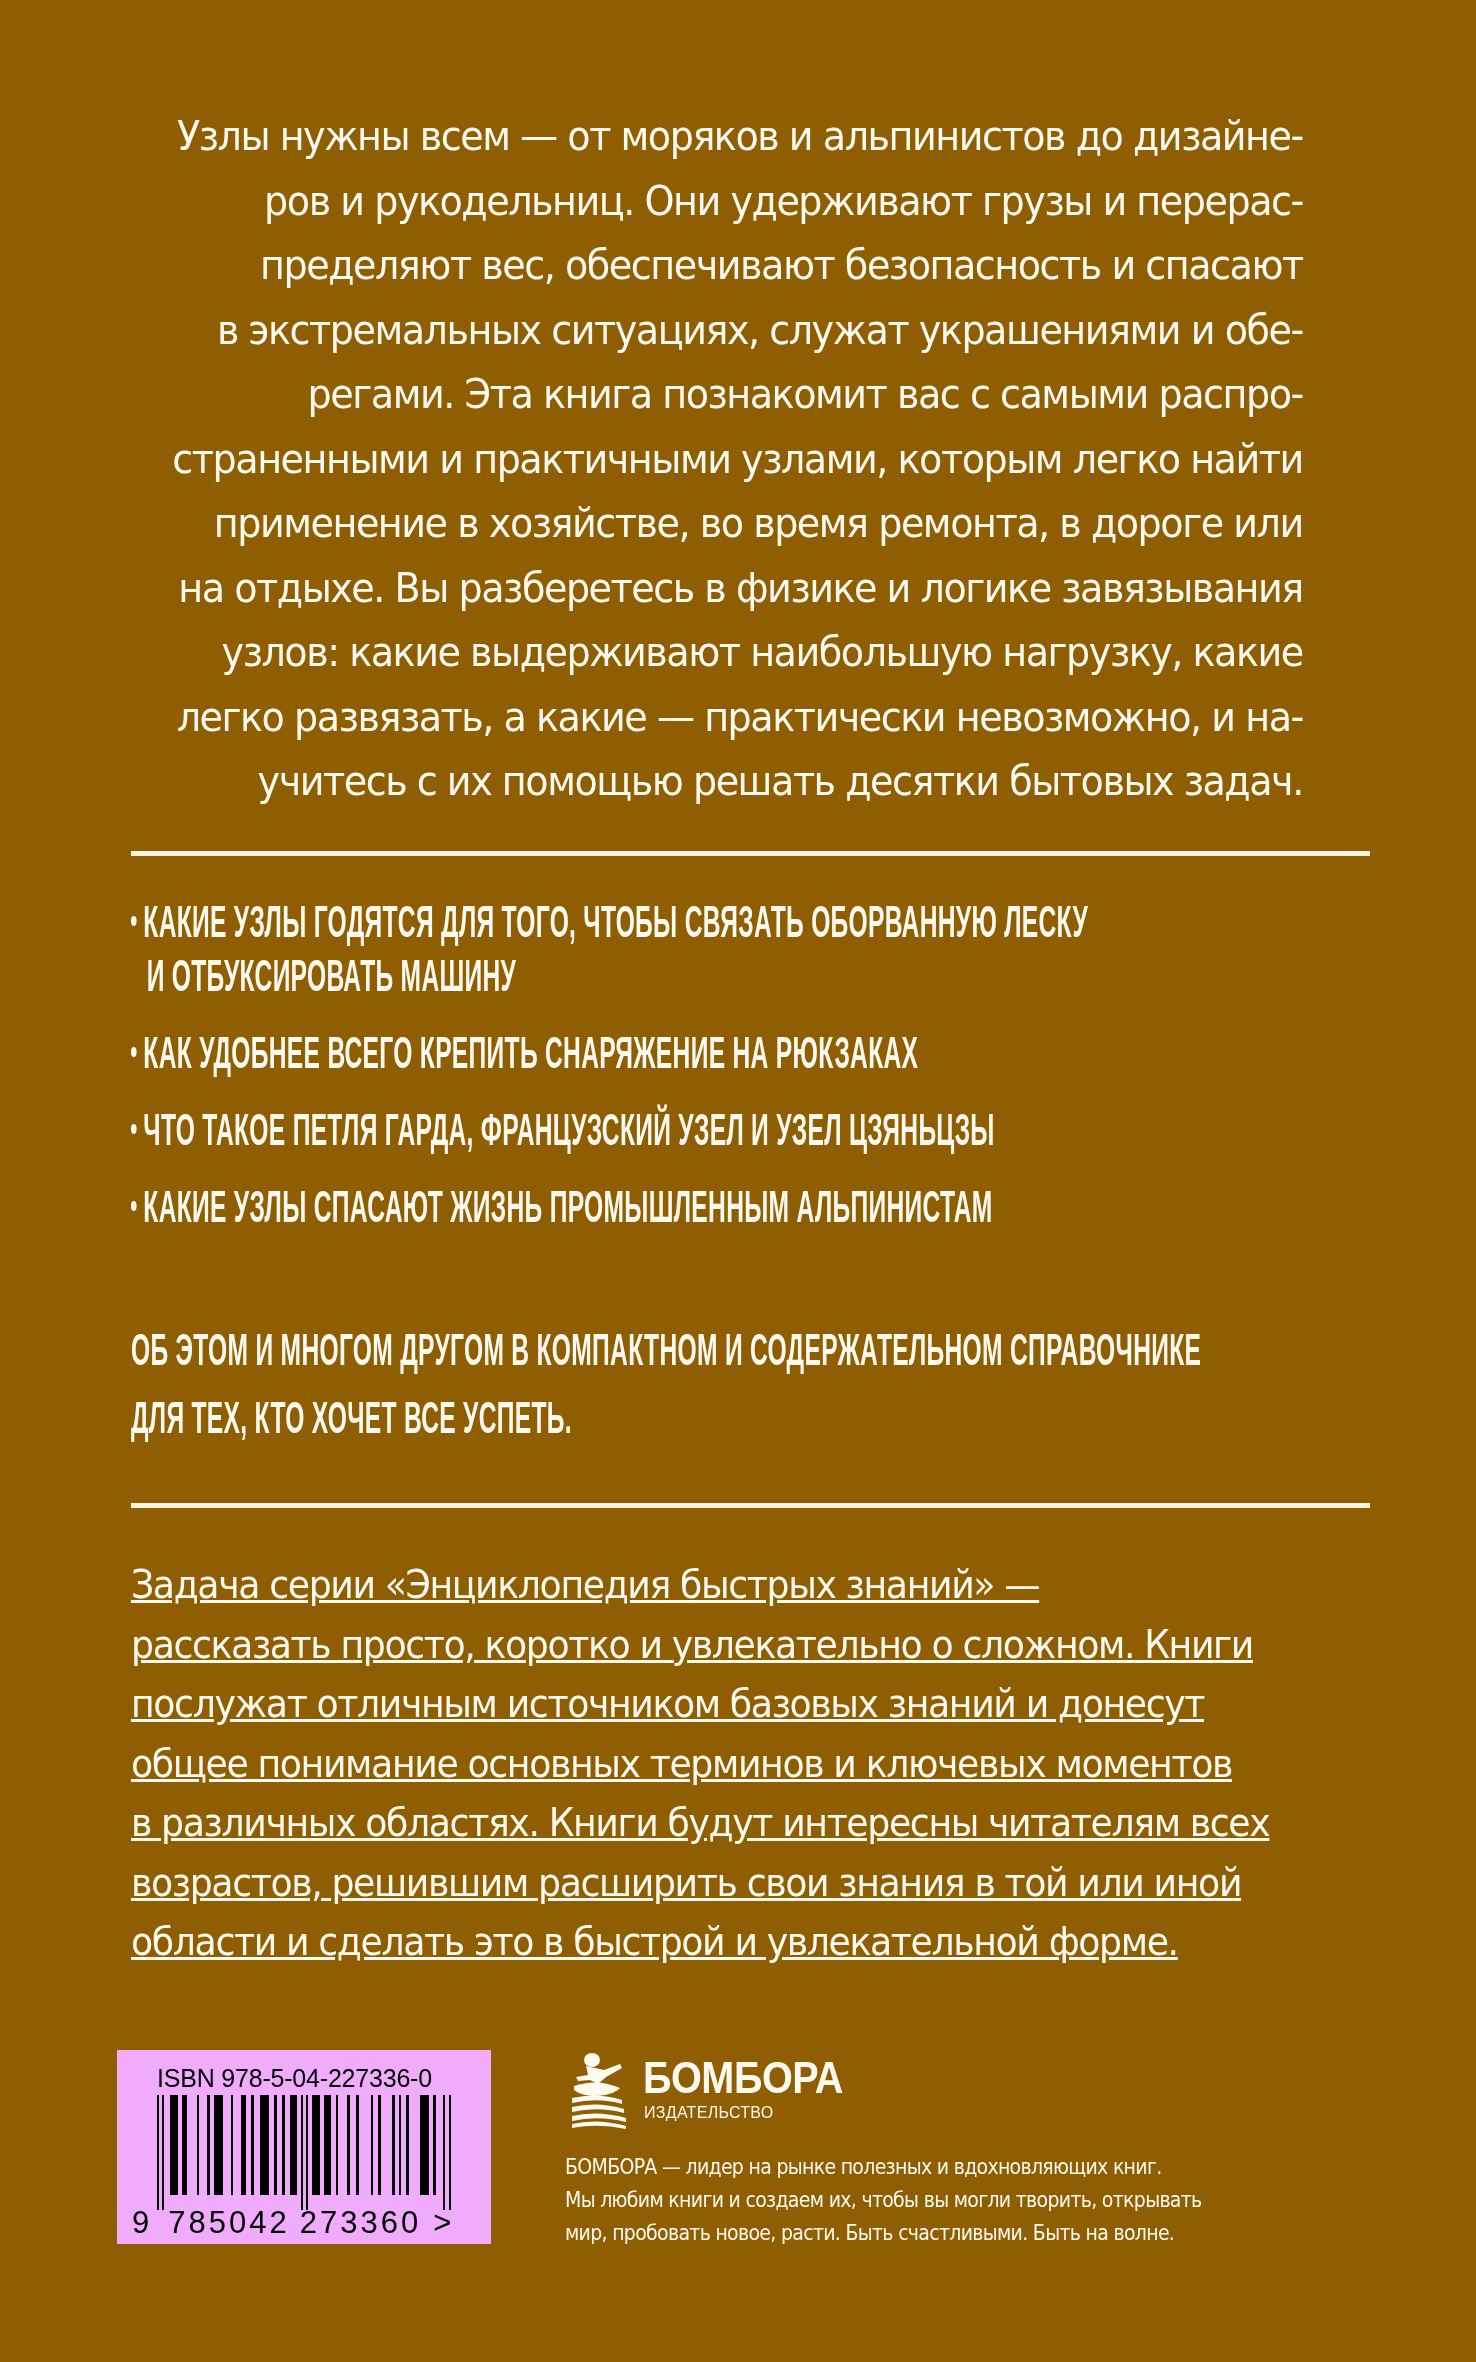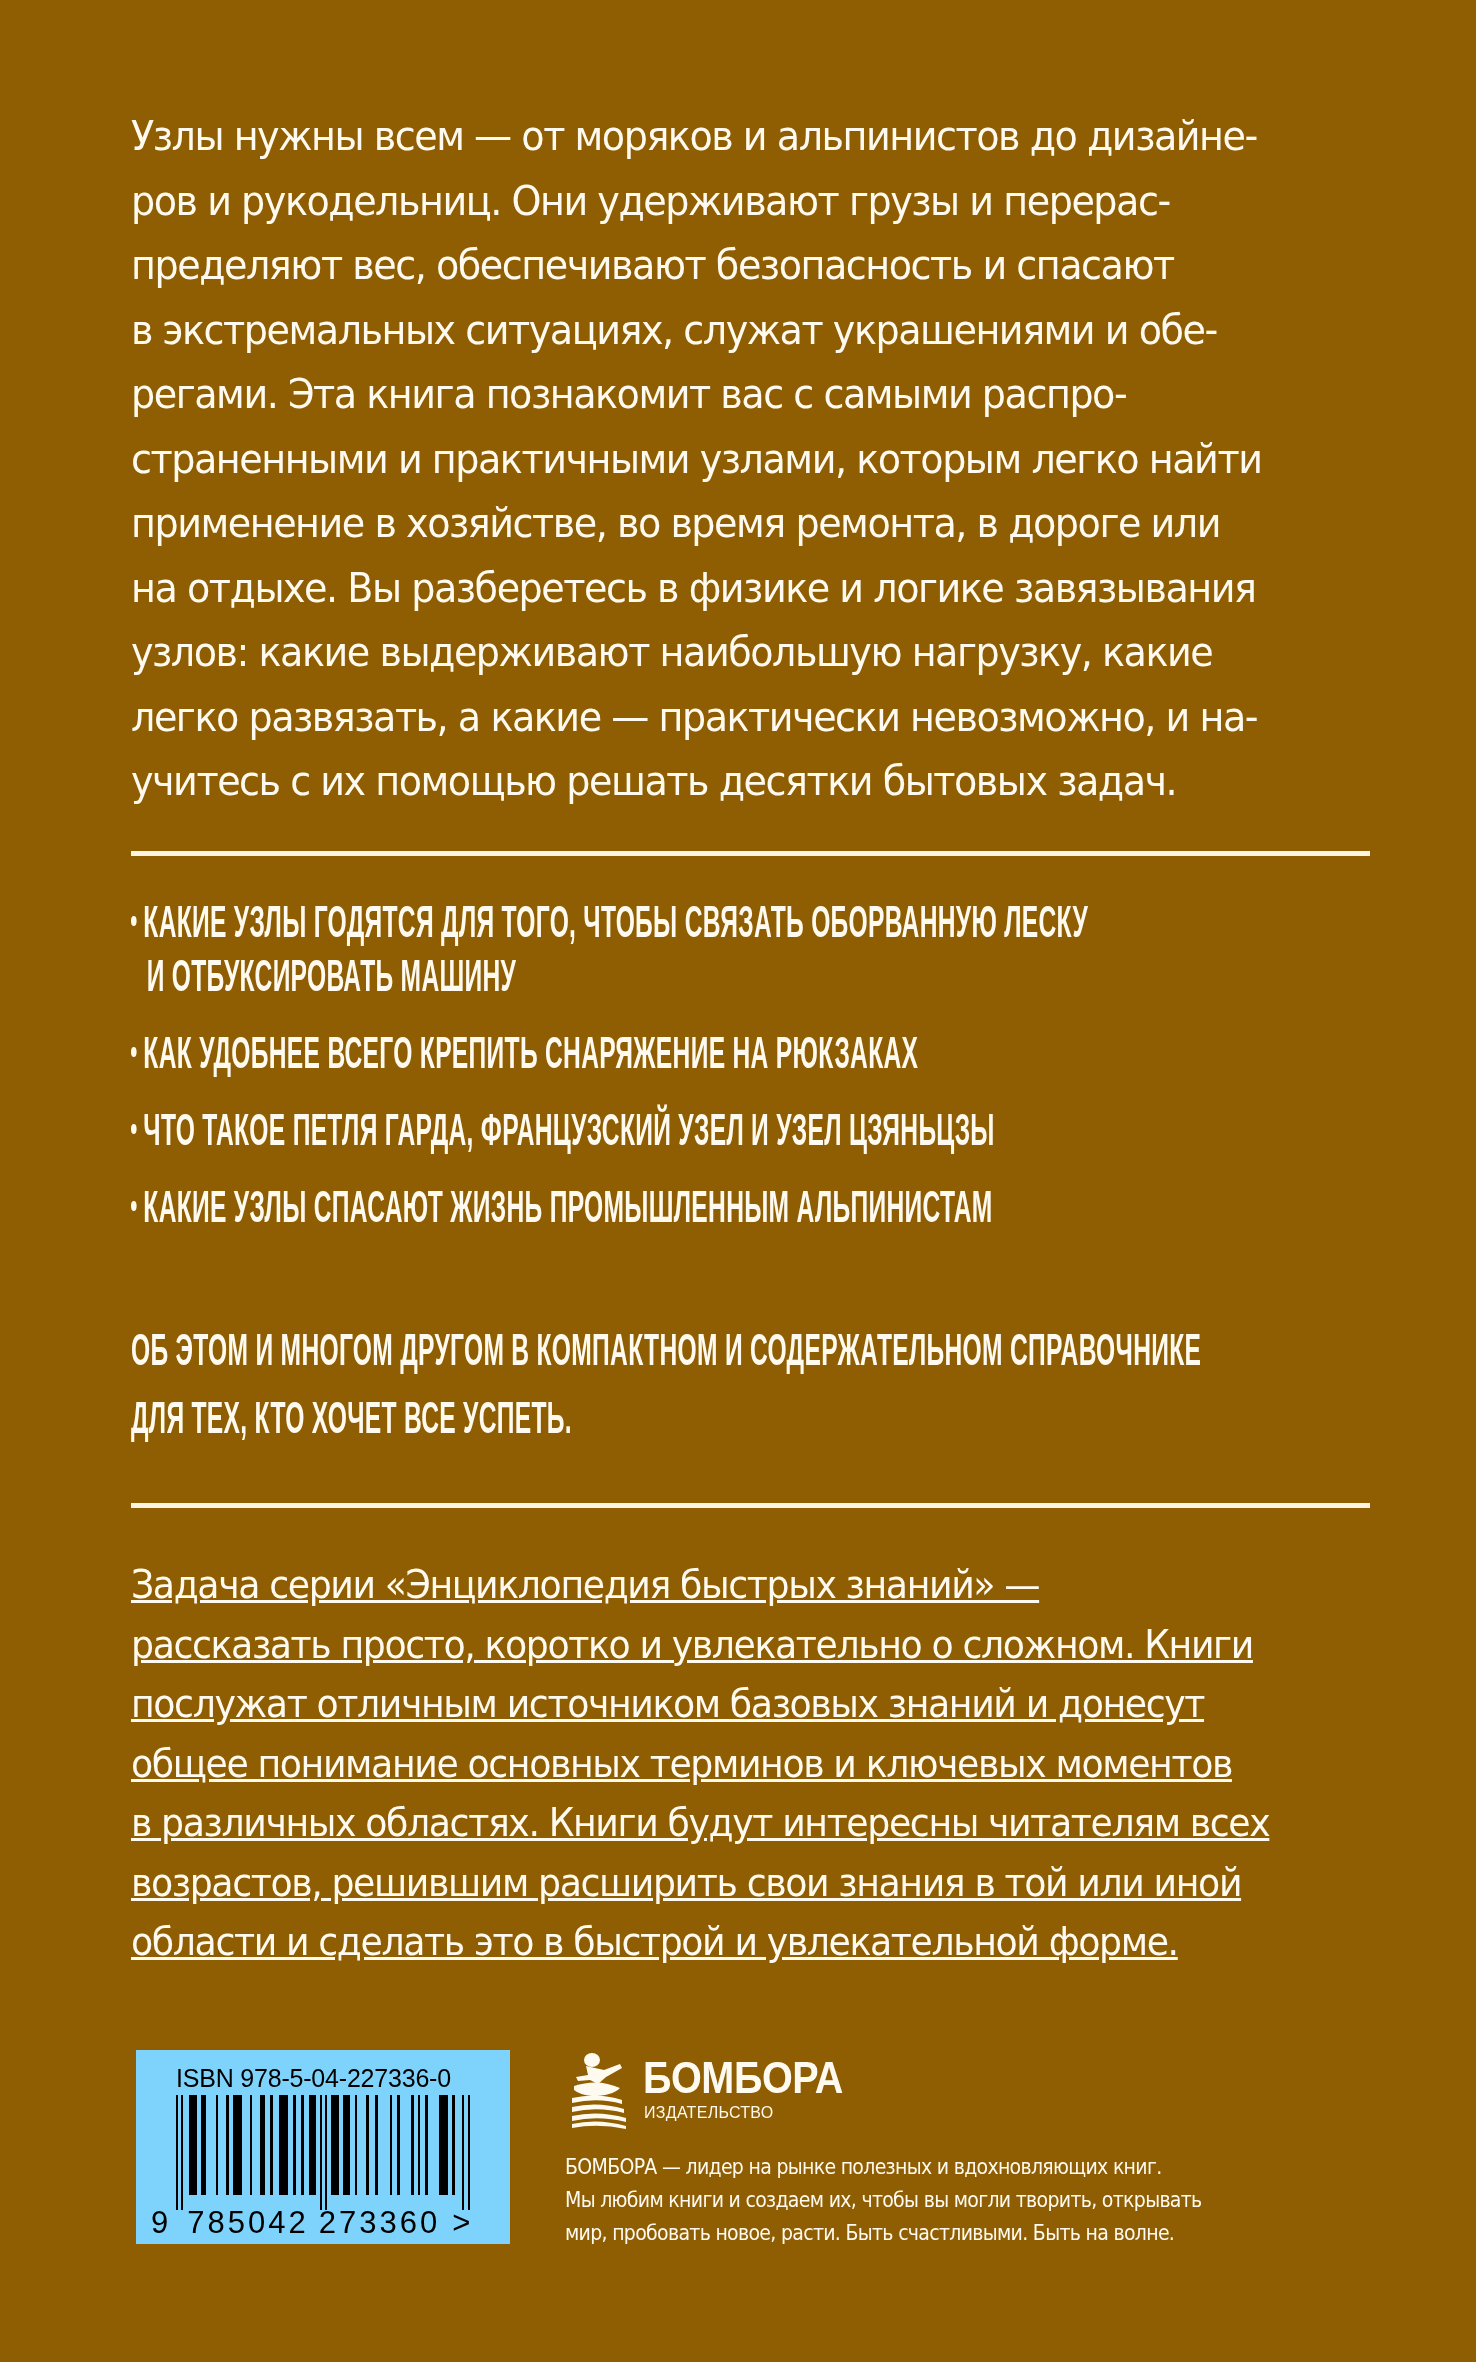--- a/index.html
+++ b/index.html
@@ -9,20 +9,21 @@
     color: #fffaf0;
     font-family: "DejaVu Sans", sans-serif;
     position: relative;
     overflow: hidden;
   }
   .intro {
     position: absolute;
     left: 131px;
     top: 104px;
     width: 1260px;
+    text-align: right;
   }
   .intro .line {
     display: block;
     font-family: "DejaVu Sans", sans-serif;
     font-size: 41px;
     line-height: 64.5px;
     letter-spacing: -1.6px;
     white-space: nowrap;
     font-weight: normal;
     transform: scaleX(0.93);
@@ -88,25 +89,25 @@
     font-size: 39px;
     line-height: 59.5px;
     letter-spacing: -1.5px;
     white-space: nowrap;
     transform: scaleX(0.93);
     transform-origin: left center;
   }
 
   .isbn-box {
     position: absolute;
-    left: 136px;
+    left: 117px;
     top: 2050px;
     width: 374px;
     height: 194px;
-    background: #7dd3fc;
+    background: #f0abfc;
     color: #000;
   }
   .isbn-text {
     position: absolute;
     left: 40px;
     top: 14px;
     font-family: "Liberation Sans", sans-serif;
     font-size: 25px;
     letter-spacing: -0.2px;
     white-space: nowrap;

